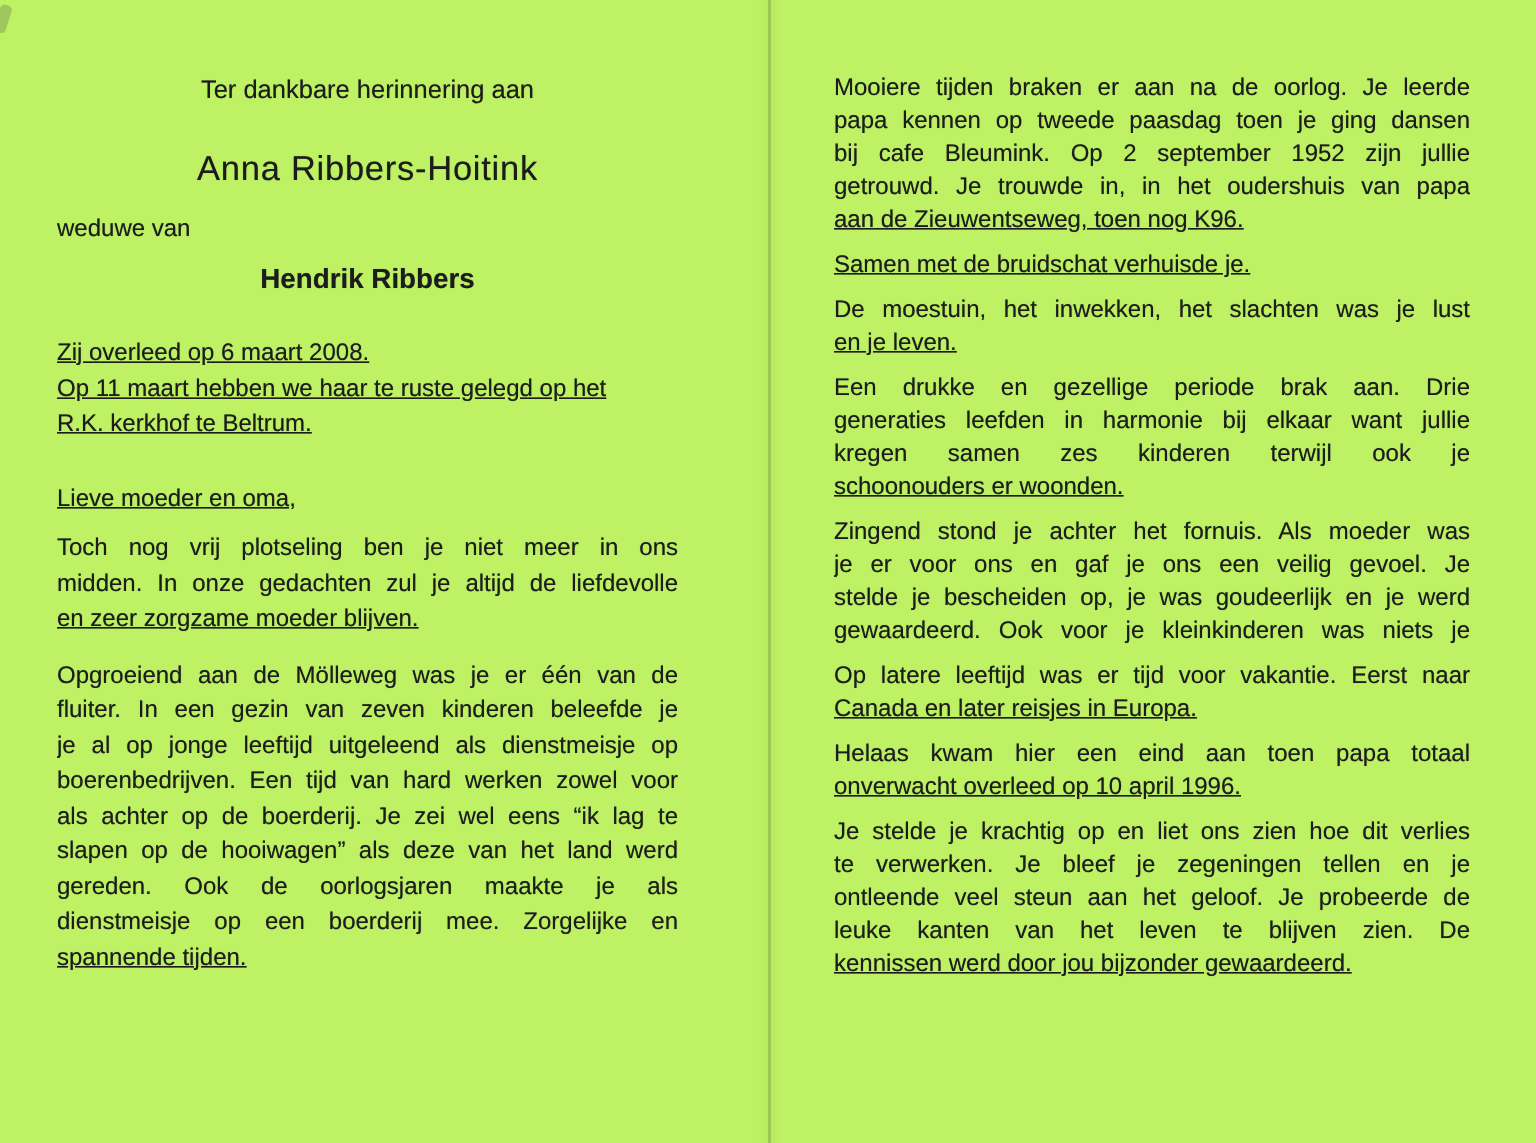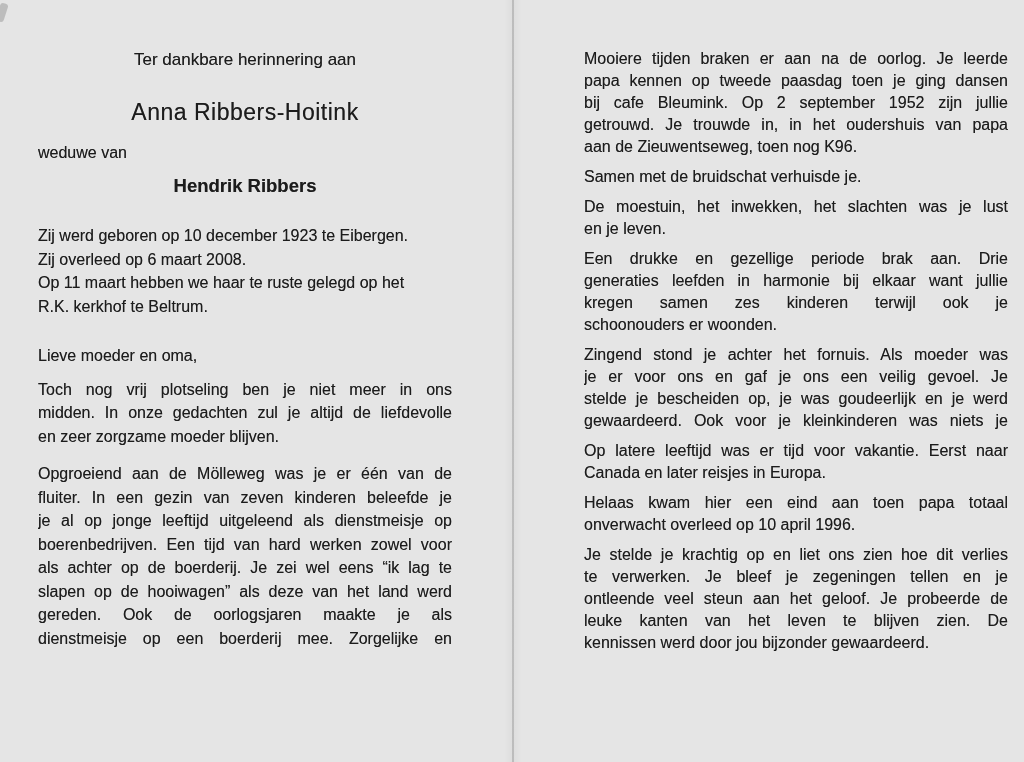--- a/index.html
+++ b/index.html
@@ -6,21 +6,21 @@
     margin: 0; padding: 0;
     width: 1024px; height: 762px;
     background: #fdfdfd;
     font-family: "Liberation Sans", "DejaVu Sans", sans-serif;
     color: #1c1c1c;
     overflow: hidden;
   }
   .spread {
     position: relative;
     width: 1024px; height: 762px;
-    background: #e5e5e5;
+    background: #bef264;
     text-shadow: 0 0 0.5px rgba(30,30,30,0.55);
   }
   
   .fold {
     position: absolute; left: 504px; top: 0;
     width: 18px; height: 762px;
     background: linear-gradient(90deg, rgba(0,0,0,0) 0%, rgba(0,0,0,0.035) 50%, rgba(0,0,0,0) 100%);
   }
   .fold::after {
     content: ""; position: absolute; left: 8px; top: 0;
@@ -30,21 +30,21 @@
   
   .smudge {
     position: absolute; left: -2px; top: 3px;
     width: 8px; height: 19px;
     background: rgba(70,70,70,0.25);
     transform: rotate(18deg);
     border-radius: 3px;
   }
   .page { position: absolute; top: 48px; }
   .page-left  { left: 38px;  width: 414px; }
-  .page-right { left: 584px; width: 424px; }
+  .page-right { left: 556px; width: 424px; }
 
   
   .dedication {
     text-align: center;
     font-size: 17px; line-height: 24px;
   }
   .deceased-name {
     text-align: center;
     font-size: 23px; line-height: 36px;
     font-weight: 400; letter-spacing: 0.5px;
@@ -67,20 +67,21 @@
   .body-text { font-size: 16px; }
   .line {
     text-align: justify;
     text-align-last: justify;
     overflow: hidden;
   }
   .line.no-justify {
     text-align: left;
     text-align-last: left;
     white-space: nowrap;
+    text-decoration: underline;
   }
   .page-left  .line { height: 23.5px; line-height: 23.5px; }
   .page-right .line { height: 22px;   line-height: 22px; }
 
   .para { margin: 0; }
   .page-left .para-1 { margin-bottom: 26px; }
   .page-left .para-2 { margin-bottom: 10px; }
   .page-left .para-3 { margin-bottom: 14px; }
   .page-right .para { margin-bottom: 8px; }
   .page-right .para:last-child { margin-bottom: 0; }
@@ -94,21 +95,20 @@
 
   <section class="page page-left">
     <header>
       <div class="dedication">Ter dankbare herinnering aan</div>
       <h1 class="deceased-name">Anna Ribbers-Hoitink</h1>
       <div class="widow-of">weduwe van</div>
       <div class="husband-name">Hendrik Ribbers</div>
     </header>
     <div class="body-text">
         <div class="para para-1">
-          <div class="line no-justify">Zij werd geboren op 10 december 1923 te Eibergen.</div>
           <div class="line no-justify">Zij overleed op 6 maart 2008.</div>
           <div class="line no-justify">Op 11 maart hebben we haar te ruste gelegd op het</div>
           <div class="line no-justify">R.K. kerkhof te Beltrum.</div>
         </div>
         <div class="para para-2">
           <div class="line no-justify">Lieve moeder en oma,</div>
         </div>
         <div class="para para-3">
           <div class="line">Toch nog vrij plotseling ben je niet meer in ons</div>
           <div class="line">midden. In onze gedachten zul je altijd de liefdevolle</div>
@@ -116,20 +116,21 @@
         </div>
         <div class="para para-4">
           <div class="line">Opgroeiend aan de Mölleweg was je er één van de</div>
           <div class="line">fluiter. In een gezin van zeven kinderen beleefde je</div>
           <div class="line">je al op jonge leeftijd uitgeleend als dienstmeisje op</div>
           <div class="line">boerenbedrijven. Een tijd van hard werken zowel voor</div>
           <div class="line">als achter op de boerderij. Je zei wel eens “ik lag te</div>
           <div class="line">slapen op de hooiwagen” als deze van het land werd</div>
           <div class="line">gereden. Ook de oorlogsjaren maakte je als</div>
           <div class="line">dienstmeisje op een boerderij mee. Zorgelijke en</div>
+          <div class="line no-justify">spannende tijden.</div>
         </div>
       </div>
   </section>
 
   <section class="page page-right">
     <div class="body-text">
         <div class="para para-1">
           <div class="line">Mooiere tijden braken er aan na de oorlog. Je leerde</div>
           <div class="line">papa kennen op tweede paasdag toen je ging dansen</div>
           <div class="line">bij cafe Bleumink. Op 2 september 1952 zijn jullie</div>

